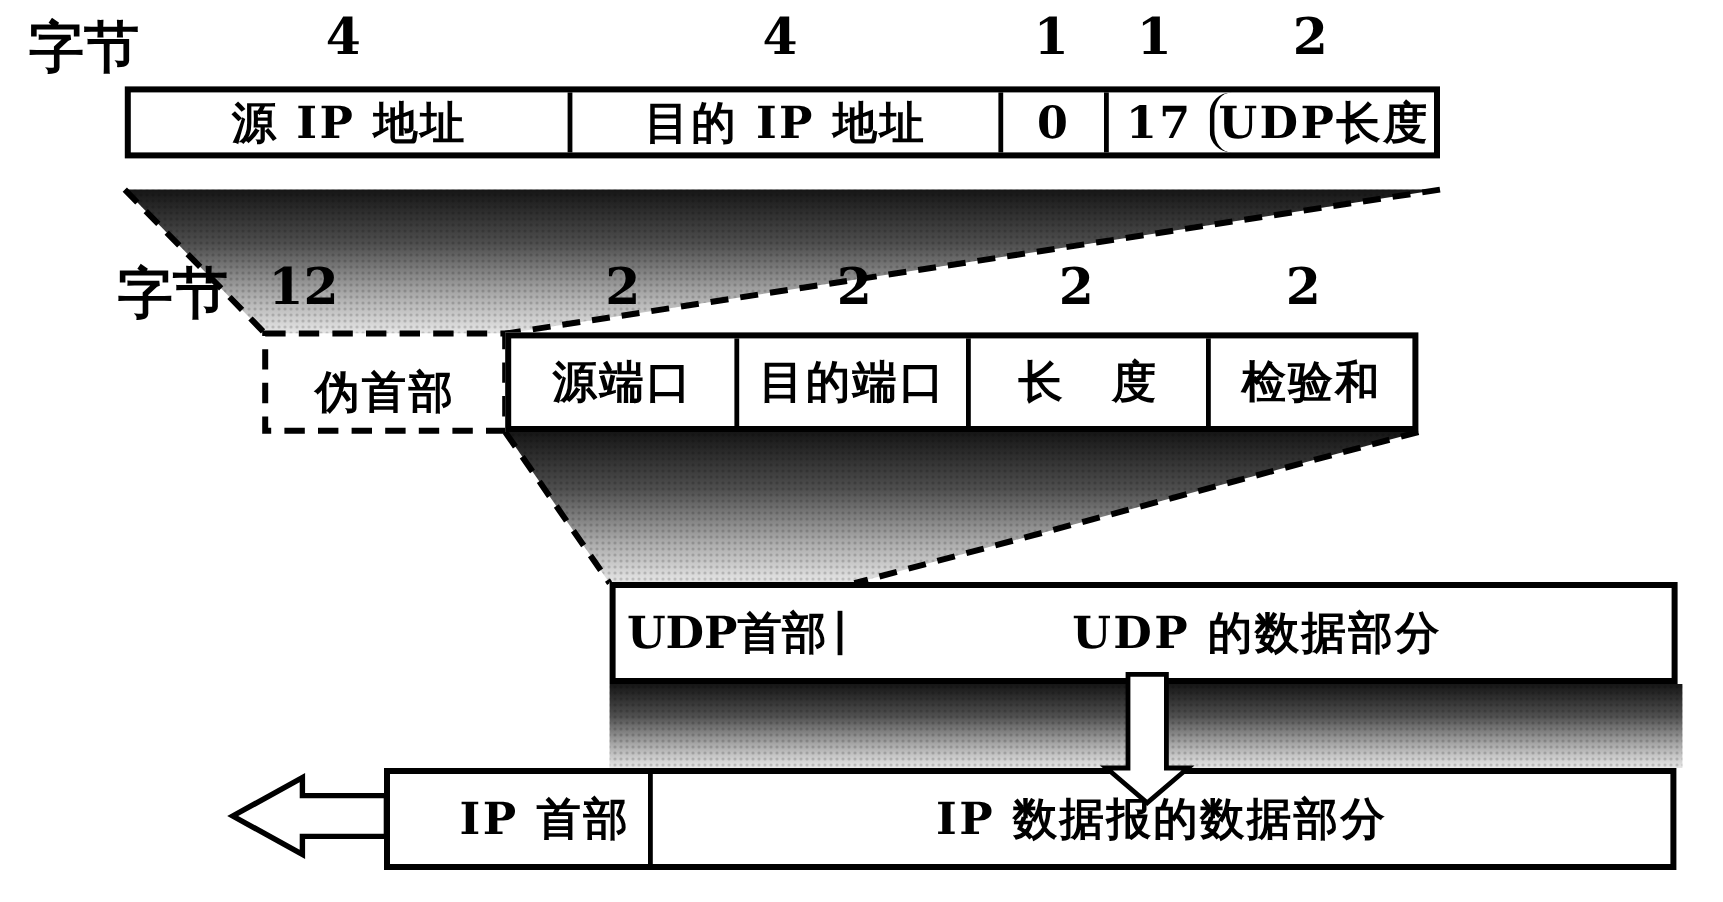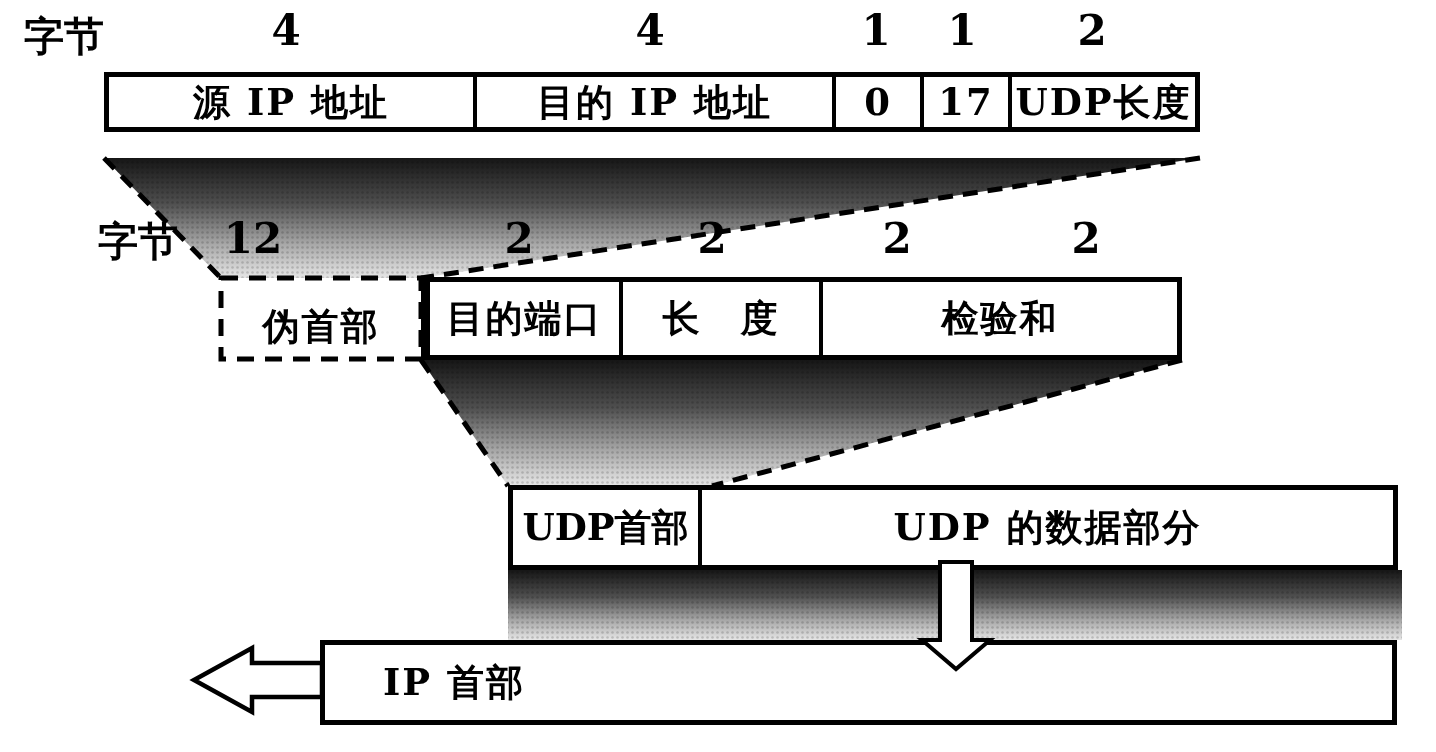--- a/index.html
+++ b/index.html
@@ -8,21 +8,21 @@
   }
   html,body{margin:0;padding:0;background:var(--paper);}
   .fig{
     position:relative; width:1436px; height:752px; background:var(--paper);
     font-family:"DejaVu Serif","Liberation Serif",serif; color:var(--ink);
     overflow:hidden;
   }
   svg.layer{position:absolute;left:0;top:0;z-index:0;}
   svg.layer.top{z-index:3;}
   .txt{position:absolute; z-index:2; font-weight:bold; white-space:nowrap;}
-  .byte-label{font-size:40px; line-height:1;}
+  .byte-label{font-size:46px; line-height:1;}
   .num{font-size:42px; line-height:1; transform:translateX(-50%);}
   .boxrow{
     position:absolute; z-index:2; box-sizing:border-box;
     border:5px solid var(--ink); background:var(--paper);
     display:flex; align-items:stretch;
   }
   .cell{
     box-sizing:border-box; display:flex; align-items:center; justify-content:center;
     font-weight:bold; letter-spacing:2px; font-size:37px; line-height:1;
   }
@@ -80,44 +80,46 @@
   <span class="txt num" style="left:650px;top:10px;">4</span>
   <span class="txt num" style="left:876px;top:10px;">1</span>
   <span class="txt num" style="left:962px;top:10px;">1</span>
   <span class="txt num" style="left:1092px;top:10px;">2</span>
 
   <div class="boxrow" style="left:104px;top:72px;width:1096px;height:60px;">
     <div class="cell" style="width:364px;">源 IP 地址</div>
     <div class="cell div" style="width:359px;">目的 IP 地址</div>
     <div class="cell div" style="width:88px;">0</div>
     <div class="cell div" style="width:88px;">17</div>
-    <div class="cell div" style="flex:1;">UDP长度</div>
+    <div class="cell div" style="flex:1;border-radius:18px;">UDP长度</div>
   </div>
 
   <span class="txt num" style="left:253px;top:218px;">12</span>
   <span class="txt num" style="left:519px;top:218px;">2</span>
   <span class="txt num" style="left:712px;top:218px;">2</span>
   <span class="txt num" style="left:897px;top:218px;">2</span>
   <span class="txt num" style="left:1086px;top:218px;">2</span>
 
   <div class="dashedbox" style="left:221px;top:286px;width:200px;height:81px;background:transparent;">伪首部</div>
 
   <div class="boxrow" style="left:421px;top:277px;width:761px;height:83px;">
+    <div class="cell" style="width:186px;">源端口</div>
     <div class="cell div" style="width:193px;">目的端口</div>
     <div class="cell div" style="width:200px;">长　度</div>
     <div class="cell div" style="flex:1;">检验和</div>
   </div>
 
-  <div class="boxrow" style="left:508px;top:485px;width:890px;height:85px;">
+  <div class="boxrow" style="left:508px;top:485px;width:890px;height:85px;align-items:center;">
     <div class="cell" style="width:185px;letter-spacing:0;">UDP首部</div>
     <div class="cell div" style="flex:1;">UDP 的数据部分</div>
   </div>
 
   <div class="boxrow" style="left:320px;top:640px;width:1077px;height:85px;">
     <div class="cell" style="width:215px;padding-left:43px;">IP 首部</div>
+    <div class="cell div" style="flex:1;">IP 数据报的数据部分</div>
   </div>
 
   <svg class="layer top" width="1436" height="752">
     <polygon points="940,562 972,562 972,640 990,640 956,669 922,640 940,640" fill="#fff" stroke="#000" stroke-width="4" stroke-linejoin="miter"></polygon>
     <polygon points="322,663 252,663 252,648 194,680 252,712 252,697 322,697" fill="#fff" stroke="#000" stroke-width="4.5" stroke-linejoin="miter"></polygon>
   </svg>
 
 </div>
 
 </body></html>

